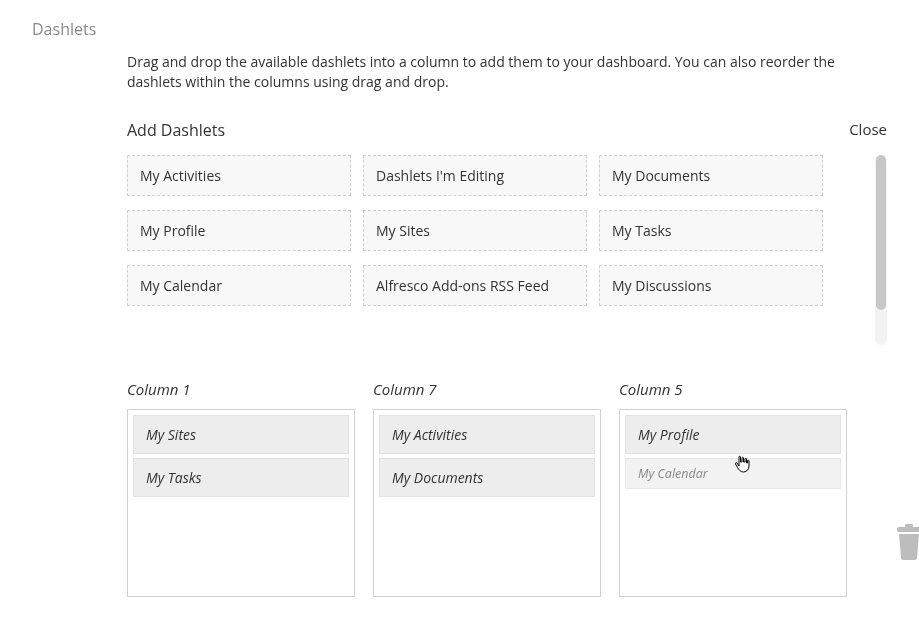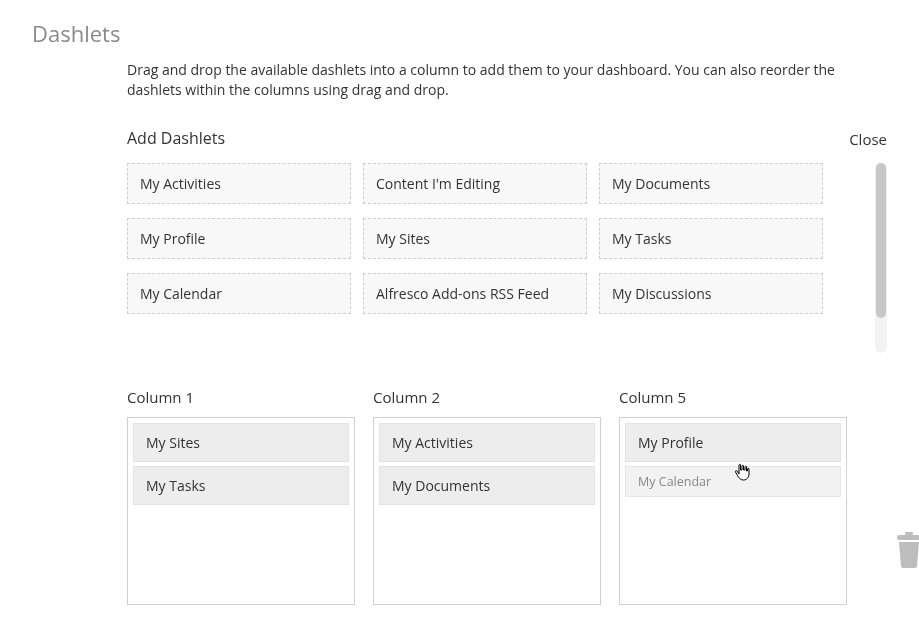--- a/index.html
+++ b/index.html
@@ -10,40 +10,40 @@
     color: #333;
     background: #fff;
     width: 919px;
   }
   .page {
     padding: 18px 10px 30px 30px;
     width: 919px;
   }
   .page-title {
     color: #8a8a8a;
-    font-size: 22px;
+    font-size: 16px;
     font-weight: 400;
     margin: 0 0 5px 2px;
   }
   .content {
     margin-left: 97px;
     width: 760px;
     position: relative;
   }
   .intro {
     font-size: 14px;
     color: #333;
     line-height: 1.45;
     margin: 12px 0 26px 0;
     max-width: 720px;
   }
   .add-header {
     display: flex;
     justify-content: space-between;
-    align-items: flex-end;
+    align-items: flex-start;
     margin-bottom: 14px;
   }
   .add-title {
     font-size: 16px;
     color: #333;
   }
   .close-link {
     font-size: 15px;
     color: #333;
     cursor: pointer;
@@ -90,20 +90,21 @@
     height: 155px;
     background: #c7c7c7;
     border-radius: 5px;
   }
 
   .columns {
     display: grid;
     grid-template-columns: repeat(3, 228px);
     column-gap: 18px;
     width: 720px;
+    font-style: italic;
   }
   .col-title {
     font-size: 15px;
     color: #333;
     margin-bottom: 10px;
   }
   .col-box {
     border: 1px solid #d0d0d0;
     height: 188px;
     padding: 5px;
@@ -154,21 +155,21 @@
 
     <div class="add-header">
       <div class="add-title">Add Dashlets</div>
       <div class="close-link">Close</div>
     </div>
 
     <div class="palette-wrap">
       <div class="palette-scroll">
         <div class="palette-grid">
           <div class="palette-item">My Activities</div>
-          <div class="palette-item">Content I'm Editing</div>
+          <div class="palette-item">Dashlets I'm Editing</div>
           <div class="palette-item">My Documents</div>
 
           <div class="palette-item">My Profile</div>
           <div class="palette-item">My Sites</div>
 
           <div class="palette-item">My Tasks</div>
           <div class="palette-item">My Calendar</div>
 
           <div class="palette-item">Alfresco Add-ons RSS Feed</div>
           <div class="palette-item">My Discussions</div>
@@ -183,21 +184,21 @@
     <div class="columns">
       <div>
         <div class="col-title">Column 1</div>
         <div class="col-box">
           <div class="col-item">My Sites</div>
           <div class="col-item">My Tasks</div>
         </div>
       </div>
 
       <div>
-        <div class="col-title">Column 2</div>
+        <div class="col-title">Column 7</div>
         <div class="col-box">
           <div class="col-item">My Activities</div>
           <div class="col-item">My Documents</div>
         </div>
       </div>
 
       <div>
         <div class="col-title">Column 5</div>
         <div class="col-box">
           <div class="col-item">My Profile</div>

